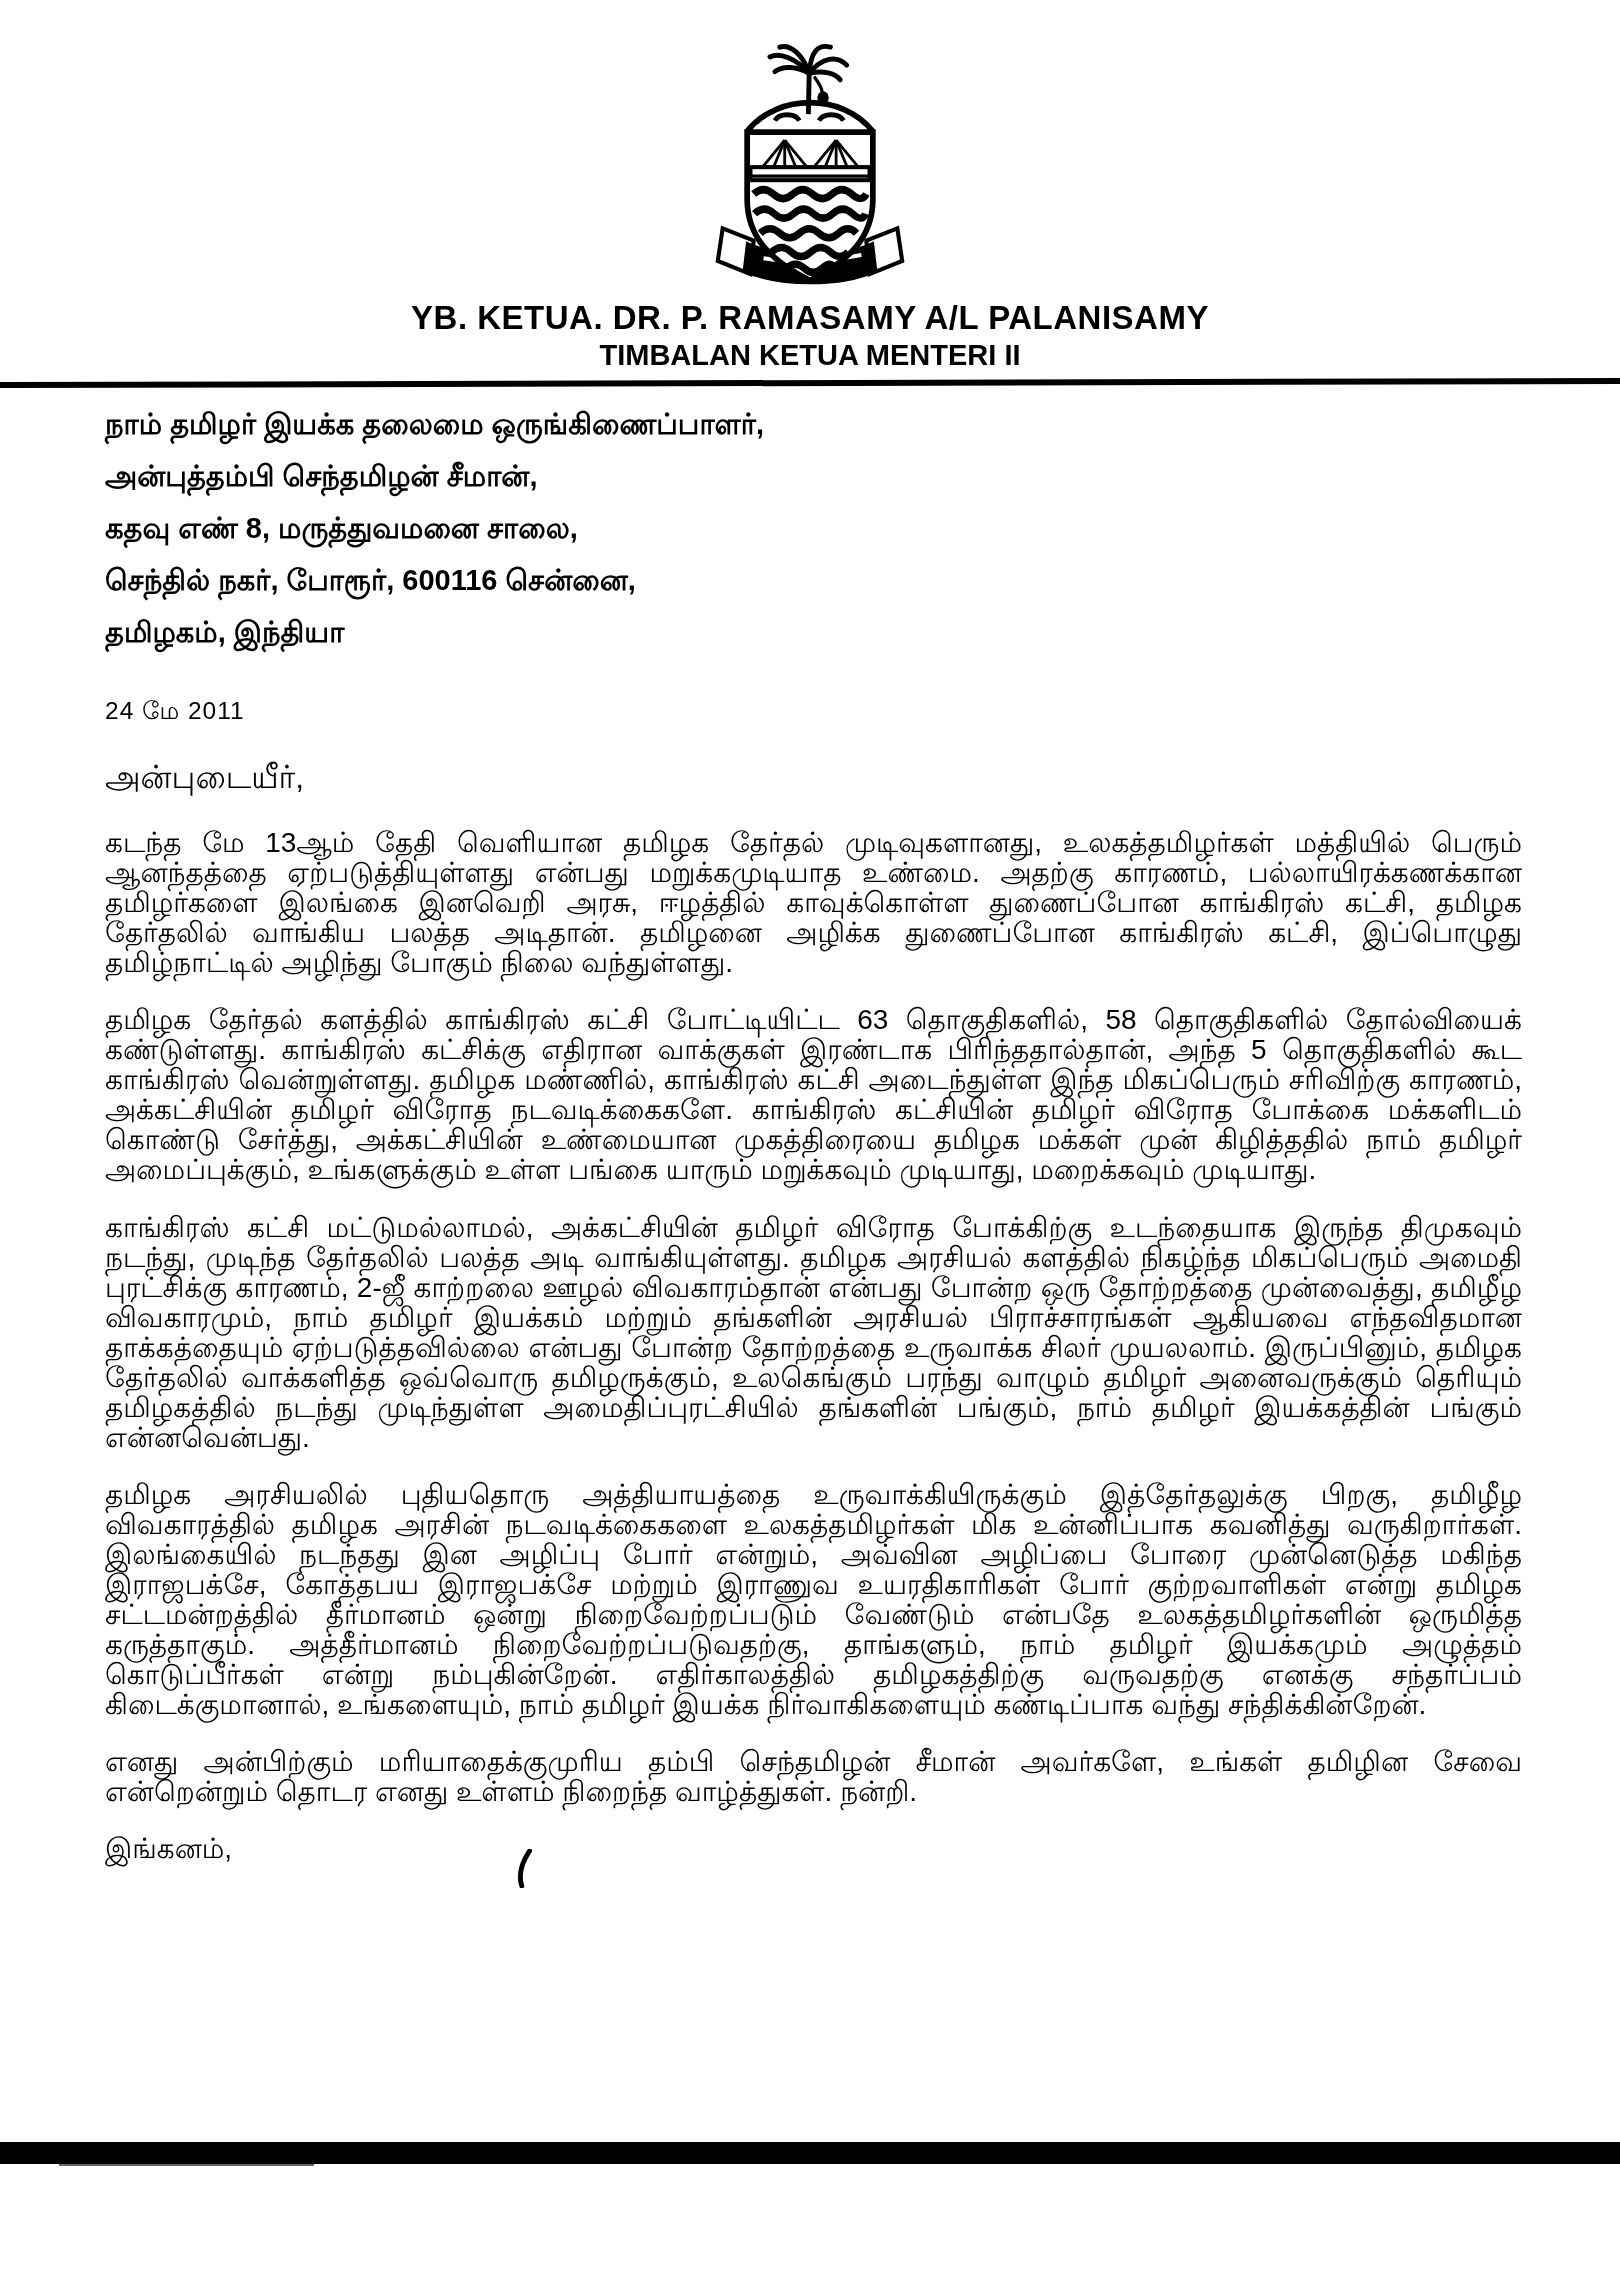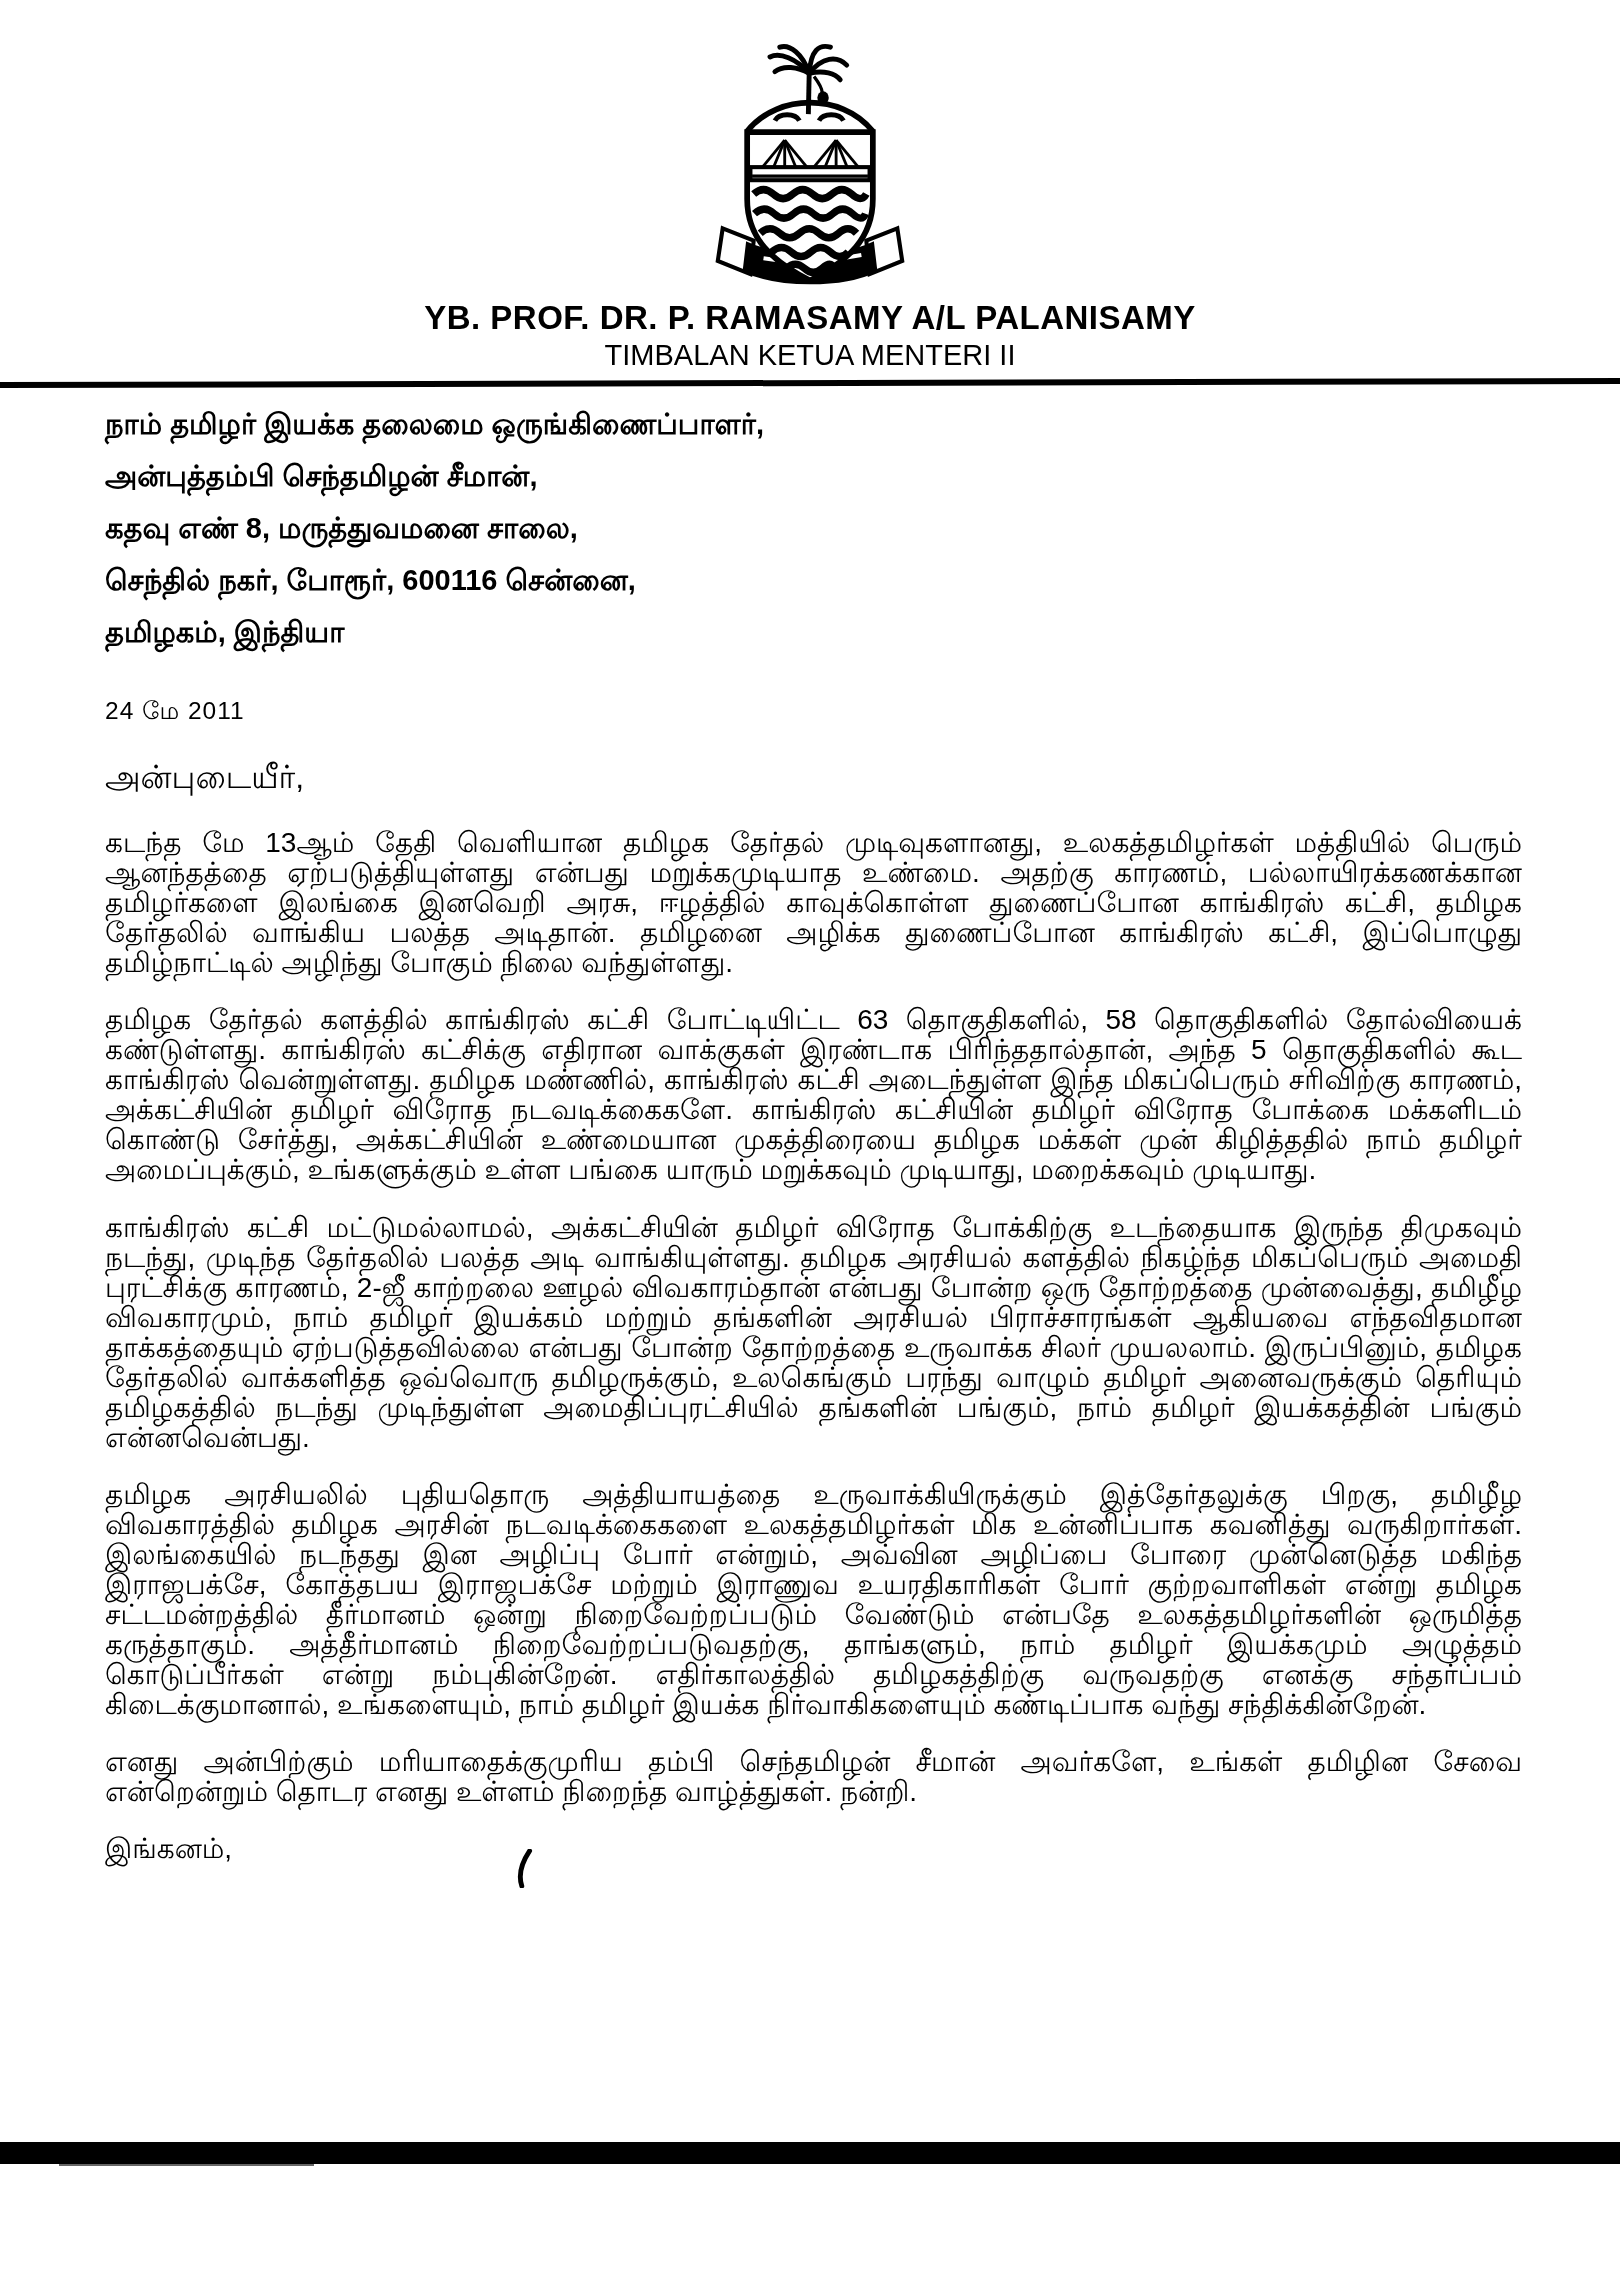--- a/index.html
+++ b/index.html
@@ -12,21 +12,21 @@
     font-family:"Liberation Sans", sans-serif;
     overflow:hidden;
   }
   
   .crest-wrap{padding-top:39px;text-align:center;}
   .crest-wrap svg{display:inline-block;}
   .lh-name{
     text-align:center;font-weight:700;font-size:33px;line-height:39px;
     letter-spacing:0.5px;margin-top:2px;
   }
-  .lh-title{text-align:center;font-weight:400;font-size:29px;line-height:35px;margin-top:1px;}
+  .lh-title{text-align:center;font-weight:700;font-size:29px;line-height:35px;margin-top:1px;}
   .lh-dept{text-align:center;font-style:italic;font-size:29px;line-height:33px;margin-top:2px;}
   .header-rule{height:5.9px;background:#000;margin-top:6.9px;width:100%;transform:rotate(-0.15deg);}
   
   .content{padding:0 98px 0 105px;}
   .recipient{margin-top:12.7px;font-weight:700;font-size:29px;line-height:52px;}
   .date-line{margin-top:39px;font-weight:400;font-size:24.5px;letter-spacing:1px;}
   .subject-line{margin-top:27.4px;font-weight:700;font-size:28px;line-height:39px;}
   .salutation{margin-top:31px;font-size:32px;}
   .para{
     margin-top:27.4px;font-size:28px;line-height:30px;
@@ -100,21 +100,21 @@
       <rect x="64" y="166" width="142" height="4" fill="#000"></rect>
 
       <g stroke="#000" stroke-width="9" fill="none">
         <path d="M66,190 q12,-11 24,0 t24,0 t24,0 t24,0 t24,0 t18,0"></path>
         <path d="M67,214 q12,-11 24,0 t24,0 t24,0 t24,0 t24,0 t16,0"></path>
         <path d="M74,238 q12,-11 24,0 t24,0 t24,0 t24,0 t22,0"></path>
         <path d="M88,261 q12,-11 24,0 t24,0 t24,0 t22,0"></path>
         <path d="M106,281 q11,-10 22,0 t22,0 t14,0"></path>
       </g>
     </svg>
-    <div class="lh-name">YB. PROF. DR. P. RAMASAMY A/L PALANISAMY</div>
+    <div class="lh-name">YB. KETUA. DR. P. RAMASAMY A/L PALANISAMY</div>
     <div class="lh-title">TIMBALAN KETUA MENTERI II</div>
   </div>
   <div class="header-rule"></div>
 
   <div class="content">
 
     <div class="recipient">
       <div>நாம் தமிழர் இயக்க தலைமை ஒருங்கிணைப்பாளர்,</div>
       <div>அன்புத்தம்பி செந்தமிழன் சீமான்,</div>
       <div>கதவு எண் 8, மருத்துவமனை சாலை,</div>

